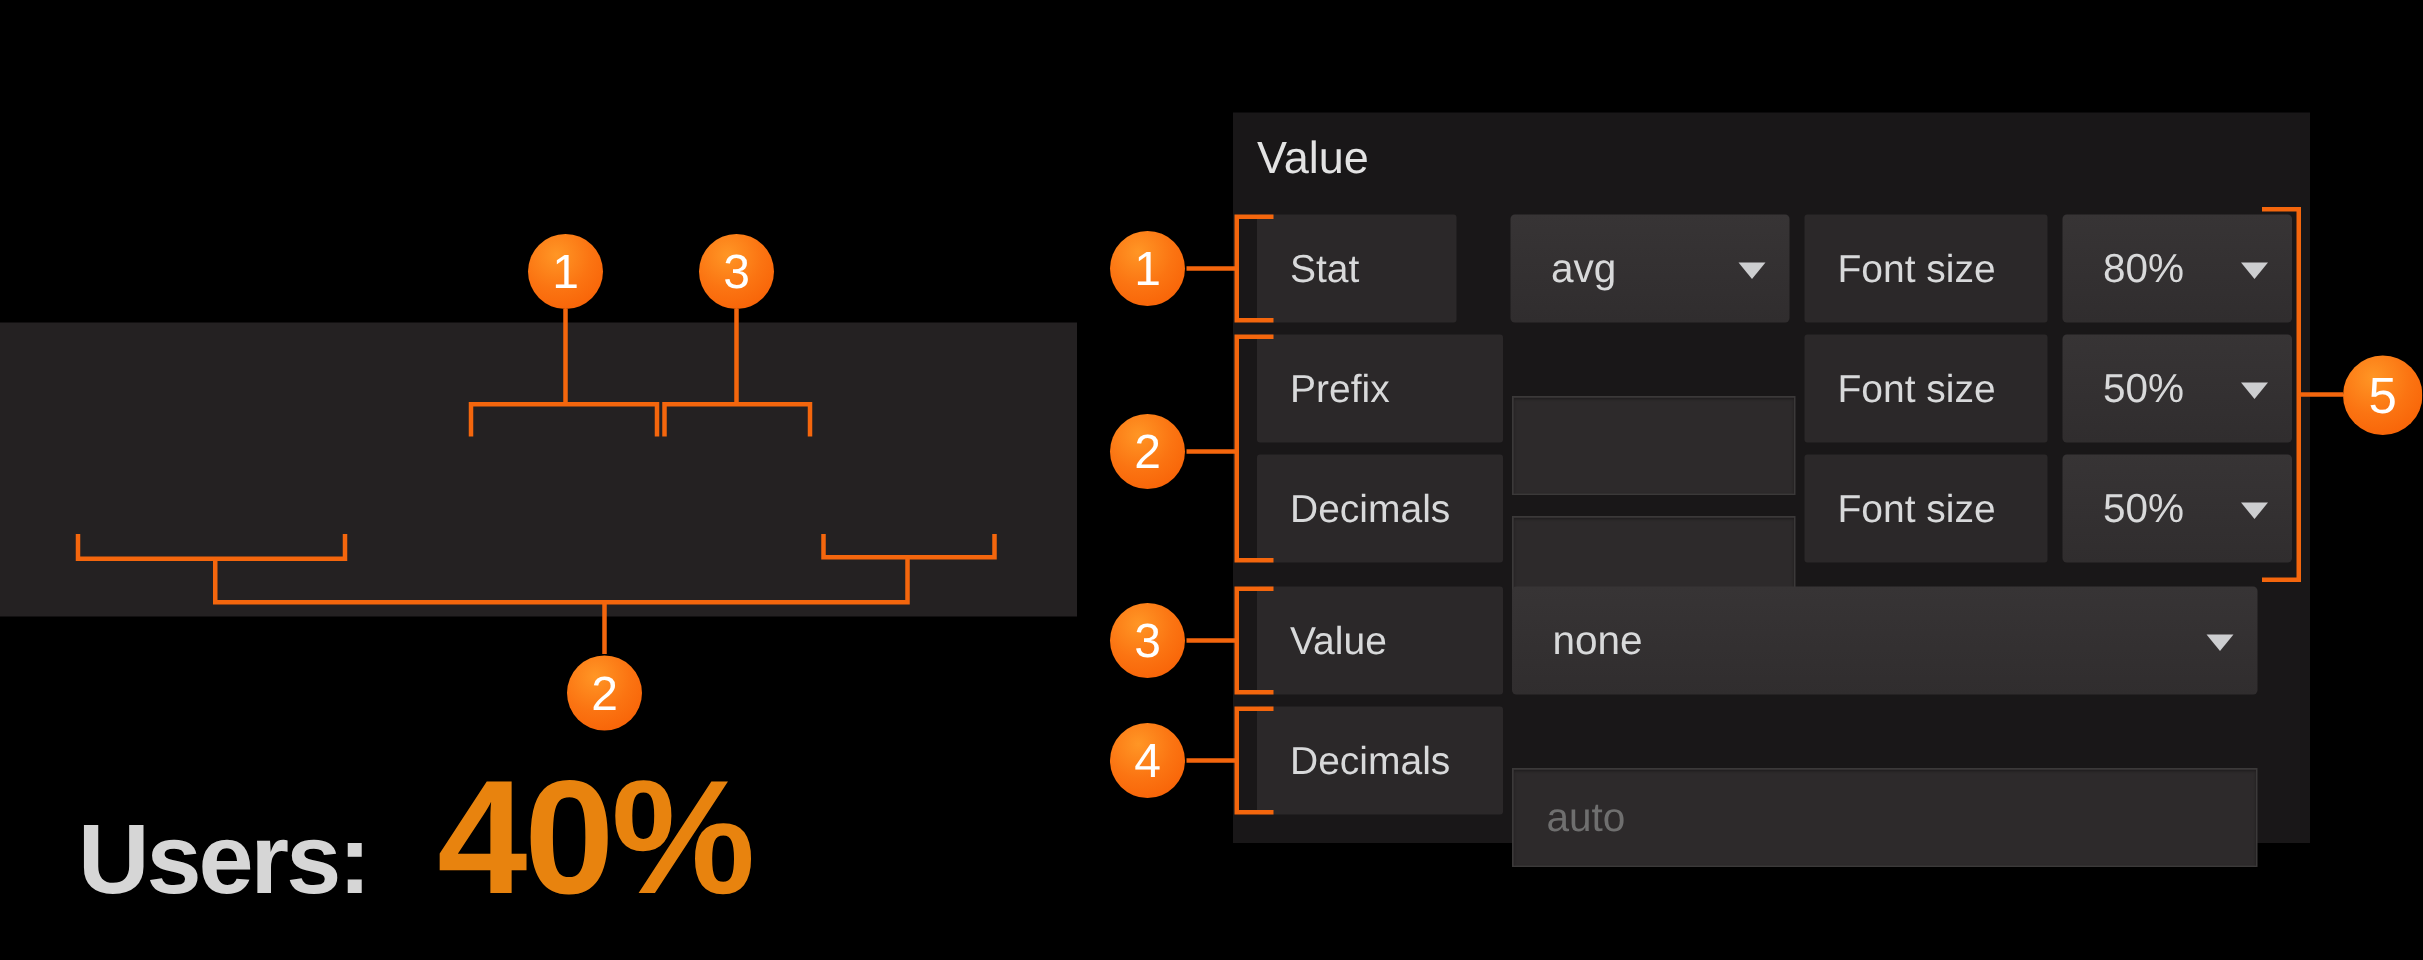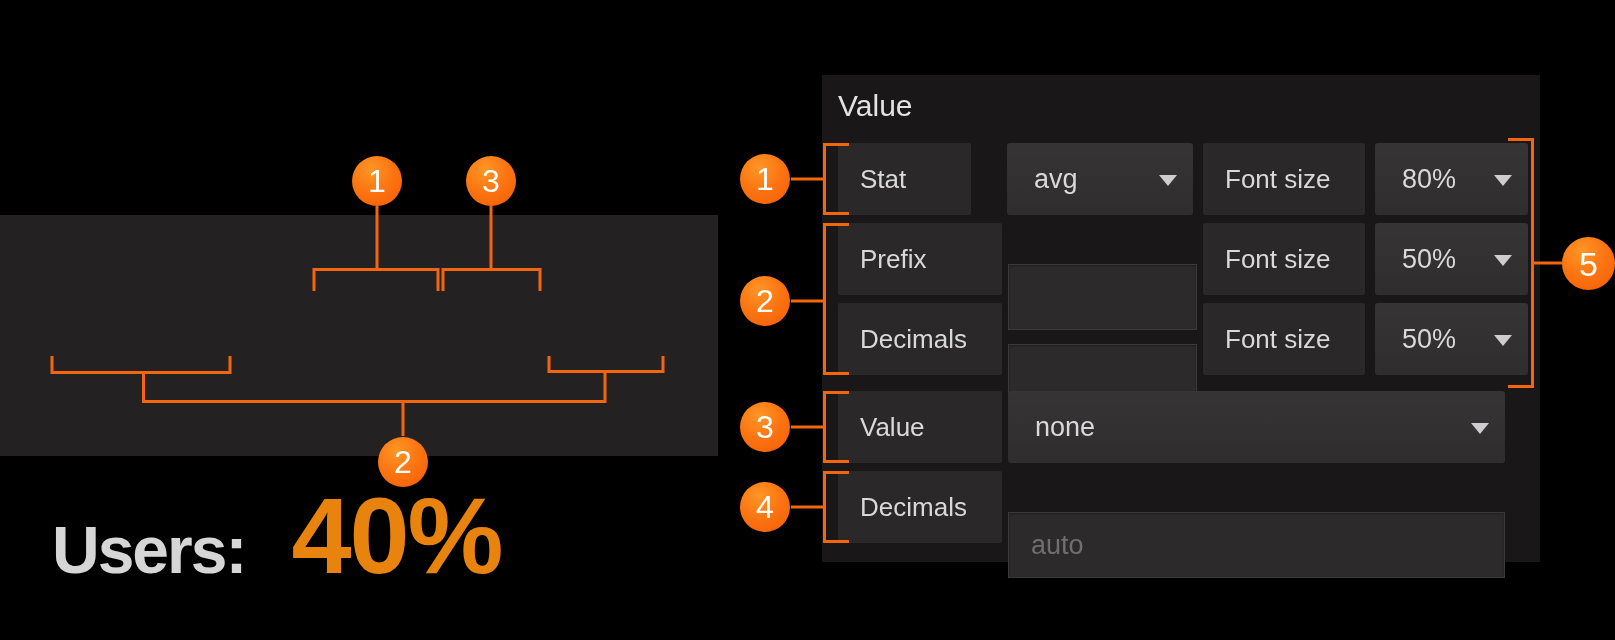--- a/index.html
+++ b/index.html
@@ -12,27 +12,27 @@
     --control-bg:#333031;
     --form-text:#d8d9da;
     --placeholder:#6f6f6f;
   }
   *{margin:0;padding:0;box-sizing:border-box;}
   html,body{background:#000;}
   body{font-family:"Liberation Sans","DejaVu Sans",sans-serif;}
   .stage{position:relative;width:1615px;height:640px;background:#000;overflow:hidden;}
 
   
-  .preview-panel{position:absolute;left:0;top:215px;width:718px;height:241px;
+  .preview-panel{position:absolute;left:0;top:215px;width:718px;height:196px;
     background:var(--panel-bg-left,#242122);}
   .preview-line{position:absolute;left:52px;top:267px;display:flex;align-items:baseline;white-space:nowrap;}
   .preview-prefix{font-size:66px;font-weight:bold;letter-spacing:-2px;color:var(--preview-text,#d6d6d6);
     line-height:1;text-shadow:3px 3px 4px rgba(0,0,0,.55);}
   .preview-value{font-size:108px;font-weight:bold;letter-spacing:-2px;color:var(--value-orange,#e8830e);
-    line-height:1;margin-left:46px;text-shadow:3px 3px 4px rgba(0,0,0,.5);}
+    line-height:1;margin-left:46px;text-shadow:3px 3px 4px rgba(0,0,0,.5);margin-top:22px;}
   .preview-postfix{font-size:40px;font-weight:bold;color:var(--preview-text,#d6d6d6);
     line-height:1;margin-left:40px;text-shadow:2px 2px 3px rgba(0,0,0,.55);}
 
   
   .options-panel{position:absolute;left:822px;top:75px;width:718px;height:487px;
     background:var(--panel-bg-right,#191718);}
   .panel-title{position:absolute;left:16px;top:14px;font-size:30px;font-weight:normal;
     color:#e3e3e3;}
   .cell{position:absolute;height:72px;display:flex;align-items:center;color:var(--form-text,#d8d9da);}
   .label-cell{background:var(--cell-bg,#2b2829);border-radius:2px;padding-left:22px;font-size:26px;}

